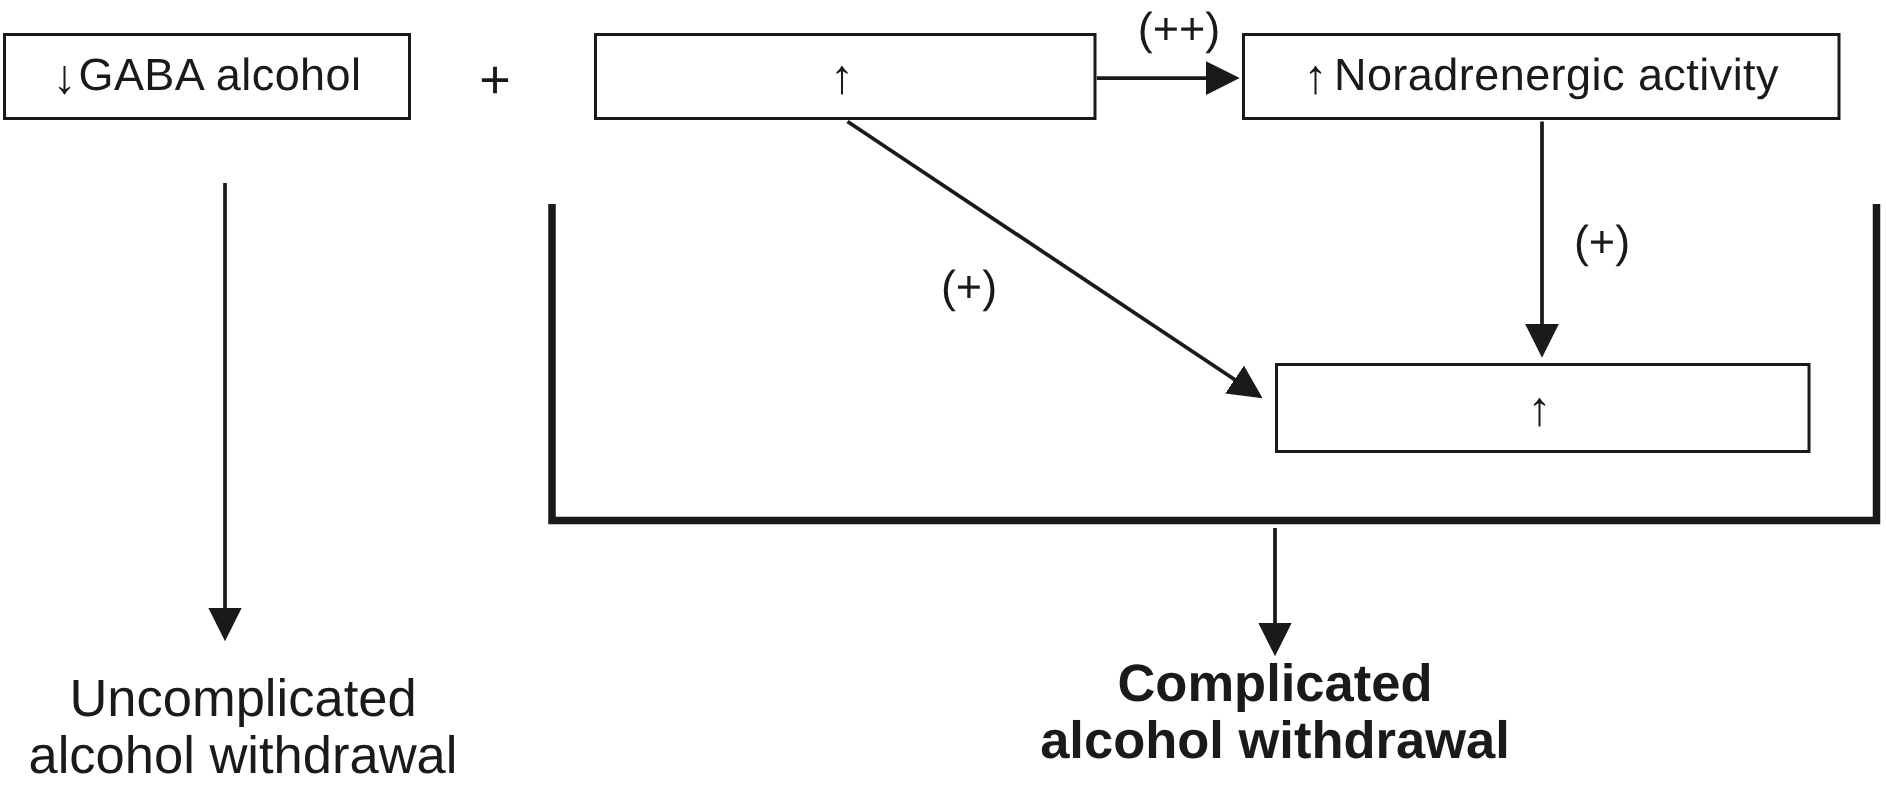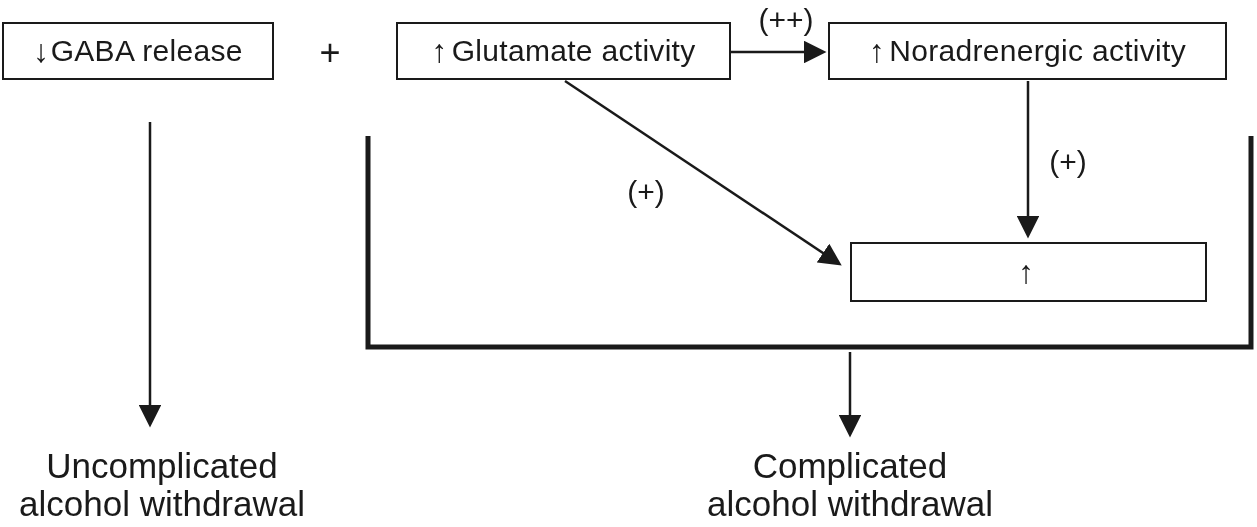--- a/index.html
+++ b/index.html
@@ -80,28 +80,27 @@
 
     <line x1="565" y1="81" x2="838" y2="263" stroke="#1a1a1a" stroke-width="2.5" marker-end="url(#arrowhead)"></line>
 
     <line x1="1028" y1="81" x2="1028" y2="234" stroke="#1a1a1a" stroke-width="2.5" marker-end="url(#arrowhead)"></line>
 
     <line x1="850" y1="352" x2="850" y2="433" stroke="#1a1a1a" stroke-width="2.5" marker-end="url(#arrowhead)"></line>
   </svg>
 
   <div class="box" style="left:2px; top:22px; width:272px; height:58px;">
     <span class="glyph" style="margin-right:1px;">↓</span>
-    <span>GABA release</span>
+    <span>GABA alcohol</span>
   </div>
 
   <div class="operator" style="left:330px; top:53px;">+</div>
 
   <div class="box" style="left:396px; top:22px; width:335px; height:58px;">
     <span class="glyph">↑</span>
-    <span>Glutamate activity</span>
   </div>
 
   <div class="box" style="left:828px; top:22px; width:399px; height:58px;">
     <span class="glyph">↑</span>
     <span>Noradrenergic activity</span>
   </div>
 
   <div class="box" style="left:850px; top:242px; width:357px; height:60px;">
     <span class="glyph">↑</span>
   </div>
@@ -110,18 +109,18 @@
 
   <div class="edge-label" style="left:646px; top:192px;">(+)</div>
 
   <div class="edge-label" style="left:1068px; top:162px;">(+)</div>
 
   <div class="outcome" style="left:-8px; top:447px;">
     <div>Uncomplicated</div>
     <div>alcohol withdrawal</div>
   </div>
 
-  <div class="outcome" style="left:680px; top:447px;">
+  <div class="outcome" style="left:680px; top:437px;font-weight:bold;">
     <div>Complicated</div>
     <div>alcohol withdrawal</div>
   </div>
 
 </div>
 
 </body></html>

